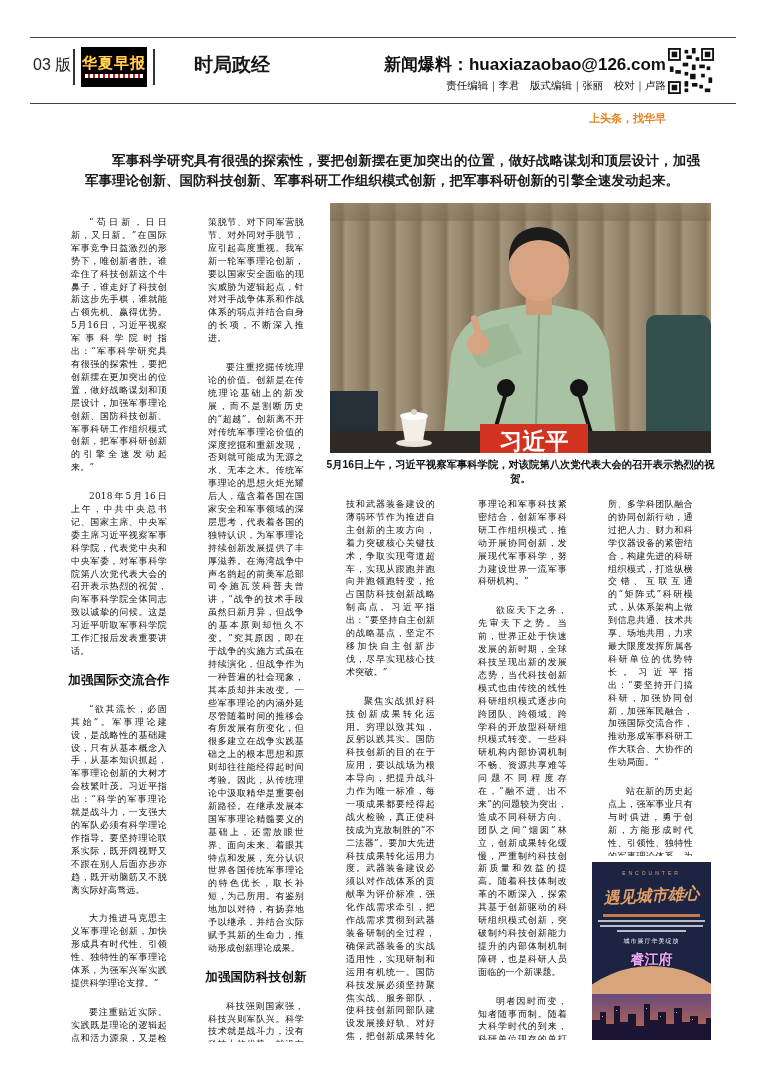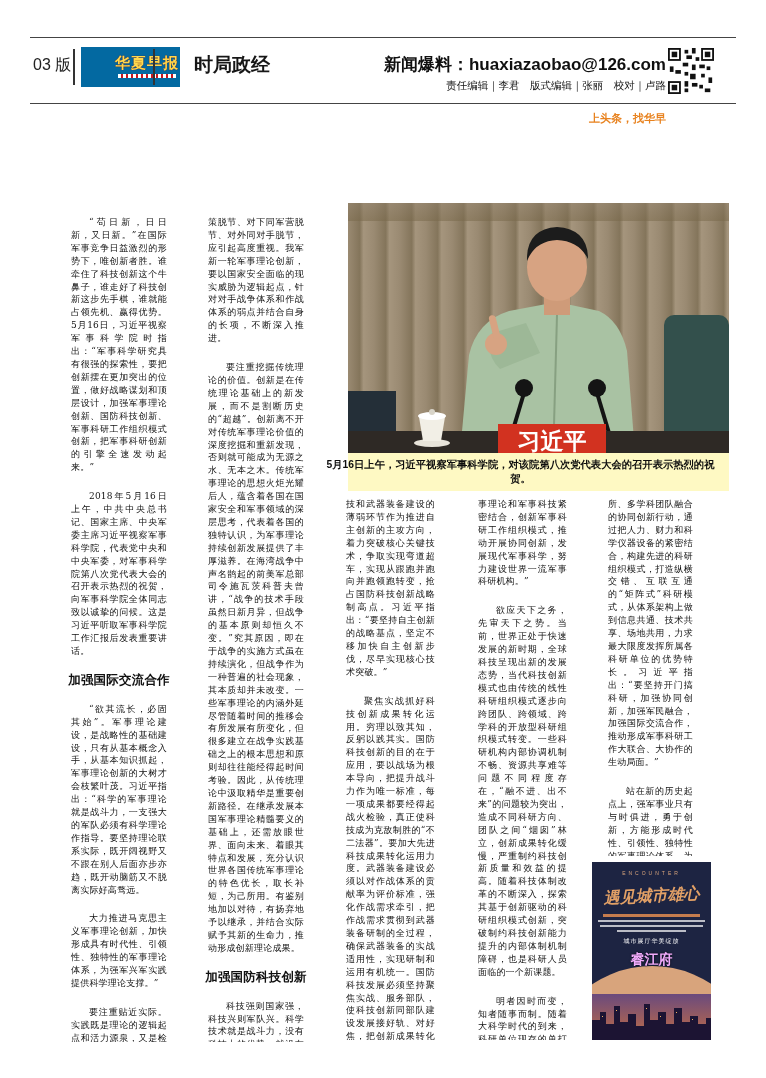--- a/index.html
+++ b/index.html
@@ -6,22 +6,22 @@
   .page{position:relative;width:766px;height:1078px;margin:0 auto;background:#ffffff;
         font-family:"DejaVu Serif",serif;color:#111;overflow:hidden;}
   .rule{position:absolute;left:30px;width:706px;height:1px;background:#444;}
   .rule.r1{top:37px;}
   .rule.r2{top:103px;}
 
   
   .edition{position:absolute;left:33px;top:55px;font-size:16px;font-family:"Liberation Sans",sans-serif;color:#222;}
   .vbar{position:absolute;top:49px;width:2px;height:36px;background:#333;}
   .vbar.v1{left:73px;} .vbar.v2{left:153px;}
-  .masthead{position:absolute;left:81px;top:47px;width:66px;height:40px;background:#0369a1;
-            display:flex;flex-direction:column;align-items:center;justify-content:center;padding-left:33px;}
+  .masthead{position:absolute;left:81px;top:47px;width:66px;height:40px;background:#000000;
+            display:flex;flex-direction:column;align-items:center;justify-content:center;}
   .masthead .chars{color:#ffd94d;font-weight:900;font-size:15px;letter-spacing:1px;line-height:1;
                    font-family:"DejaVu Serif",serif;text-shadow:0 0 1px #7a0000;}
   .masthead .strip{margin-top:3px;width:58px;height:4px;background:repeating-linear-gradient(90deg,#fff 0 3px,#c8171e 3px 5px);}
   .section-title{position:absolute;left:162px;top:52px;font-size:19px;font-weight:700;
                  font-family:"Liberation Sans",sans-serif;color:#161616;padding-left:32px;}
   .header-info{position:absolute;right:100px;top:53px;text-align:right;font-family:"Liberation Sans",sans-serif;}
   .tipline{font-size:17px;font-weight:700;color:#101010;}
   .editors{font-size:10.5px;color:#151515;margin-top:3px;}
   .slogan{font-size:11px;font-weight:700;color:#e8821e;margin-top:18px;}
   .qr{position:absolute;left:668px;top:48px;width:46px;height:46px;}
@@ -40,21 +40,21 @@
   .col p.cont{text-indent:0;}
   .col h3{margin:12px 0 10px;text-align:center;font-size:12.5px;font-weight:700;
           font-family:"Liberation Sans",sans-serif;text-indent:0;}
   .c1{left:55px;width:128px;height:842px;}
   .c2{left:192px;width:128px;height:842px;}
   .c3{left:330px;width:121px;top:482px;height:558px;}
   .c4{left:462px;width:121px;top:482px;height:558px;}
   .c5{left:592px;width:117px;top:482px;height:374px;}
 
   
-  .photo{position:absolute;left:348px;top:203px;width:381px;height:288px;overflow:hidden;background:#fef9c3;}
+  .photo{position:absolute;left:330px;top:203px;width:381px;height:250px;overflow:hidden;background:#fef9c3;}
   .caption{position:absolute;left:326px;top:458px;width:389px;text-align:center;font-size:10.3px;
            font-weight:600;font-family:"Liberation Sans",sans-serif;color:#0e0e0e;}
 
   
   .ad{position:absolute;left:592px;top:862px;width:119px;height:178px;background:#1d2442;
       overflow:hidden;font-family:"Liberation Sans",sans-serif;}
   .ad-brand{position:relative;z-index:3;margin-top:8px;text-align:center;color:#d8a47c;
             font-size:5px;letter-spacing:3px;}
   .ad-head{position:relative;z-index:3;margin-top:10px;text-align:center;color:#e2a066;
            font-size:16px;font-weight:900;font-style:italic;transform:rotate(-3deg);}
@@ -120,20 +120,21 @@
         <rect x="9" y="18" width="2" height="3"></rect>
       <rect x="13" y="19" width="3" height="2"></rect>
         <rect x="17" y="20" width="2" height="2"></rect>
         <rect x="20" y="22" width="3" height="2"></rect>
       <rect x="9" y="22" width="2" height="2"></rect>
     </g>
   </svg>
 
   <div class="rule r2"></div>
 
+  <div class="lead">军事科学研究具有很强的探索性，要把创新摆在更加突出的位置，做好战略谋划和顶层设计，加强军事理论创新、国防科技创新、军事科研工作组织模式创新，把军事科研创新的引擎全速发动起来。</div>
 
   <div class="col c1">
       <p>“苟日新，日日新，又日新。”在国际军事竞争日益激烈的形势下，唯创新者胜。谁牵住了科技创新这个牛鼻子，谁走好了科技创新这步先手棋，谁就能占领先机、赢得优势。5月16日，习近平视察军事科学院时指出：“军事科学研究具有很强的探索性，要把创新摆在更加突出的位置，做好战略谋划和顶层设计，加强军事理论创新、国防科技创新、军事科研工作组织模式创新，把军事科研创新的引擎全速发动起来。”</p>
       <p>2018年5月16日上午，中共中央总书记、国家主席、中央军委主席习近平视察军事科学院，代表党中央和中央军委，对军事科学院第八次党代表大会的召开表示热烈的祝贺，向军事科学院全体同志致以诚挚的问候。这是习近平听取军事科学院工作汇报后发表重要讲话。</p>
       <h3>加强国际交流合作</h3>
       <p>“欲其流长，必固其始”。军事理论建设，是战略性的基础建设，只有从基本概念入手，从基本知识抓起，军事理论创新的大树才会枝繁叶茂。习近平指出：“科学的军事理论就是战斗力，一支强大的军队必须有科学理论作指导。要坚持理论联系实际，既开阔视野又不跟在别人后面亦步亦趋，既开动脑筋又不脱离实际好高骛远。</p>
       <p>大力推进马克思主义军事理论创新，加快形成具有时代性、引领性、独特性的军事理论体系，为强军兴军实践提供科学理论支撑。”</p>
       <p>要注重贴近实际。实践既是理论的逻辑起点和活力源泉，又是检验评估理论的根本尺度。没有理论根基的军事实践，注定会以失败而告终；没有现实支撑的理论创新，也必然会成为空中楼阁。冷战后美军打的几场局部战争，都与新军事理论密切相关，海湾战争与“空地一体战”理论，科索沃战争与“精确打击”理论，阿富汗战争与“网络中心战”和“特种作战”理论，伊拉克战争与“快速决定性作战”理论，都与美军的理论创新紧密相关。习近平指出：“要紧紧扭住战争和作战问题推进军事理论创新，构建具有我军特色、符合现代战争规律的先进作战理论体系，不断开辟当代中国马克思主义军事理论发展新境界。要打通从实践到理论、再从理论到实践的闭环回路，让军事理论研究植根实践沃土、接受实践检验，实现理论和实践良性互动。”这一指示具有很强的针对性，切中了军事理论研究的时弊。当前我军的一些理论创新上同决</p>
     </div>
   <div class="col c2">

